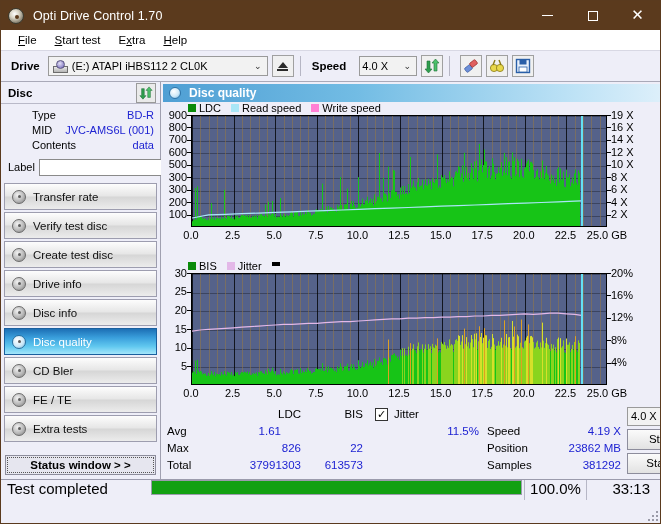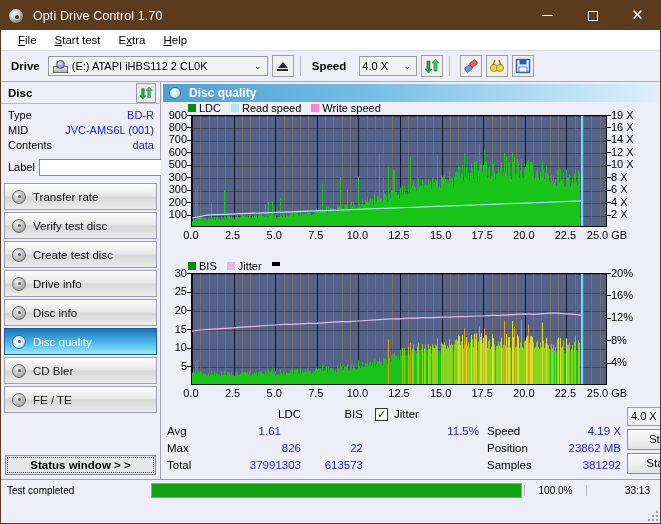--- a/index.html
+++ b/index.html
@@ -127,21 +127,21 @@
     display: flex; flex-direction: column;
   }
   .disc-header {
     height: 22px; display: flex; align-items: center;
     border-bottom: 1px solid #b9b9c8;
     padding-left: 7px;
   }
   .disc-header .t { font-weight: bold; font-size: 11.5px; }
   .disc-header .refresh-btn { margin-left: auto; margin-right: 4px; }
   .disc-info { padding: 4px 6px 2px 7px; font-size: 11px; }
-  .di-row { display: flex; justify-content: space-between; line-height: 15px; }
+  .di-row { display: flex; justify-content: space-between; line-height: 15px; margin-left: 24px; }
   .di-key { color: #000; }
   .di-val { color: #1e23d2; }
   .label-row { display: flex; align-items: center; margin-top: 4px; gap: 4px; }
   .label-row .k { width: 38px; }
   .label-input {
     flex: 1; height: 17px; background: #fff;
     border: 1px solid #8a8a8a; font-size: 11px; padding: 0 2px;
   }
   .disc-btn {
     width: 20px; height: 20px; background: #eaeaea; border: 1px solid #9a9a9a;
@@ -281,22 +281,22 @@
   }
   .act-btn {
     height: 21px; background: linear-gradient(#fbfbfb,#e2e2e2);
     border:1px solid #8d8d9c; display:flex; align-items:center;
     justify-content:center; font-size:11.5px; cursor:default;
   }
 
   
   .statusbar {
     height: 21px; border-top: 1px solid #9b9bad;
-    background:#eeeef8; display:flex; align-items:center;
-    font-size:10px;
+    background:#eeeef8; display:flex; 
+    font-size:15px;
   }
   .sb-text { width: 148px; padding-left: 6px; }
   .progress-outer {
     flex:1; height: 15px; border:1px solid #9b9bad; background:#fff;
     margin: 0 2px; position: relative; overflow:hidden;
   }
   .progress-fill { height:100%; background:#12a012; }
   .sb-pct { width: 62px; text-align:center; border-left:1px solid #b7b7c6; }
   .sb-time { width: 74px; text-align:right; padding-right:10px; border-left:1px solid #b7b7c6; }
   .resize-grip { position:absolute; right:2px; bottom:2px; width:10px; height:10px; }
@@ -441,20 +441,24 @@
           <span class="nav-ico"></span>
           <span>Disc quality</span>
         </div>
         <div class="nav-item">
           <span class="nav-ico"></span>
           <span>CD Bler</span>
         </div>
         <div class="nav-item">
           <span class="nav-ico"></span>
           <span>FE / TE</span>
+        </div>
+        <div class="nav-item">
+          <span class="nav-ico"></span>
+          <span>Extra tests</span>
         </div>
       </div>
 
       <div class="sidebar-spacer"></div>
       <div class="status-btn">Status window &gt; &gt;</div>
     </div>
 
     <div class="content">
       <div class="panel-header">
         <span class="ph-ico"></span>

